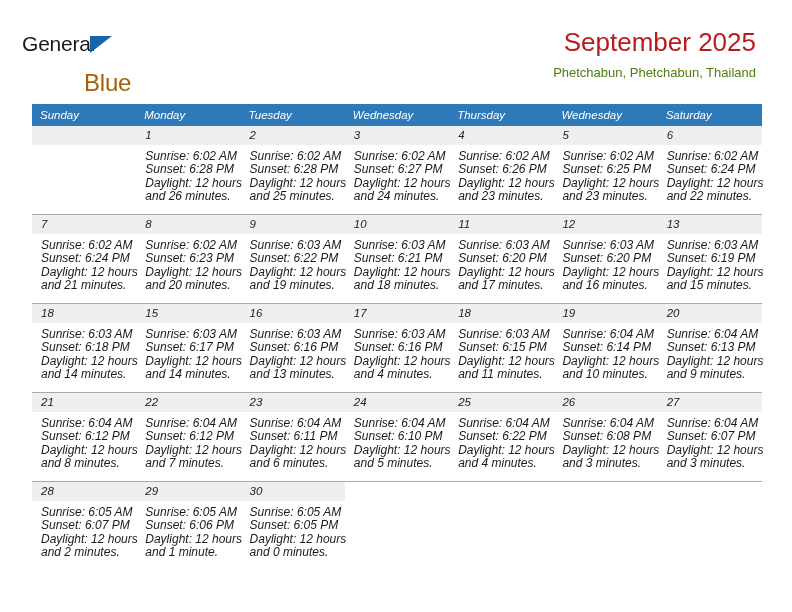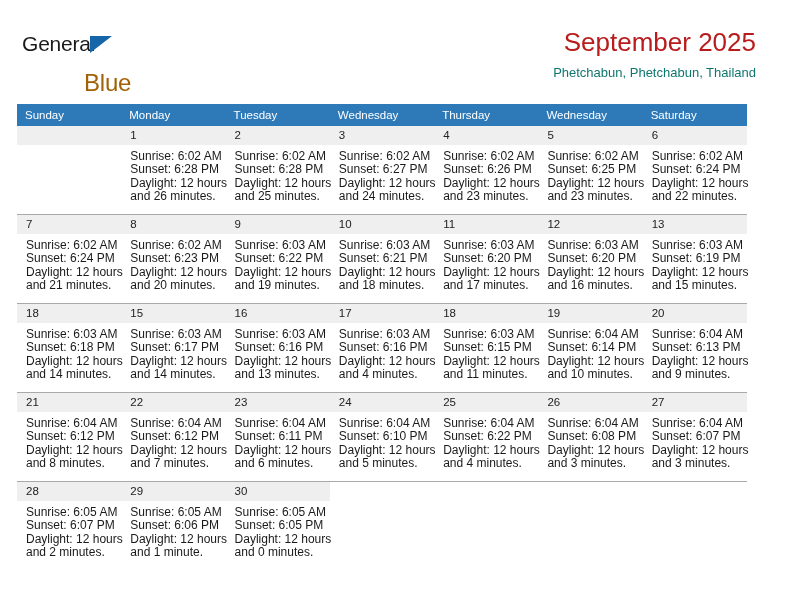--- a/index.html
+++ b/index.html
@@ -72,33 +72,34 @@
   }
   .cal-title {
     font-size: 26px;
     color: #b91c1c;
     line-height: 32px;
     white-space: nowrap;
   }
   .cal-subtitle {
     margin-top: 7px;
     font-size: 13px;
-    color: #0f766e;
+    color: #4d7c0f;
     line-height: 16px;
     white-space: nowrap;
   }
 
   
   .calendar {
     position: absolute;
-    left: 17px;
+    left: 32px;
     top: 104px;
     width: 730px;
     border-collapse: collapse;
     table-layout: fixed;
+    font-style: italic;
   }
   .calendar col { width: 104.28px; }
 
   .calendar thead th {
     background: #2e7ab8;
     color: #ffffff;
     font-size: 11.5px;
     font-weight: normal;
     text-align: left;
     padding: 5px 0 5px 8px;

